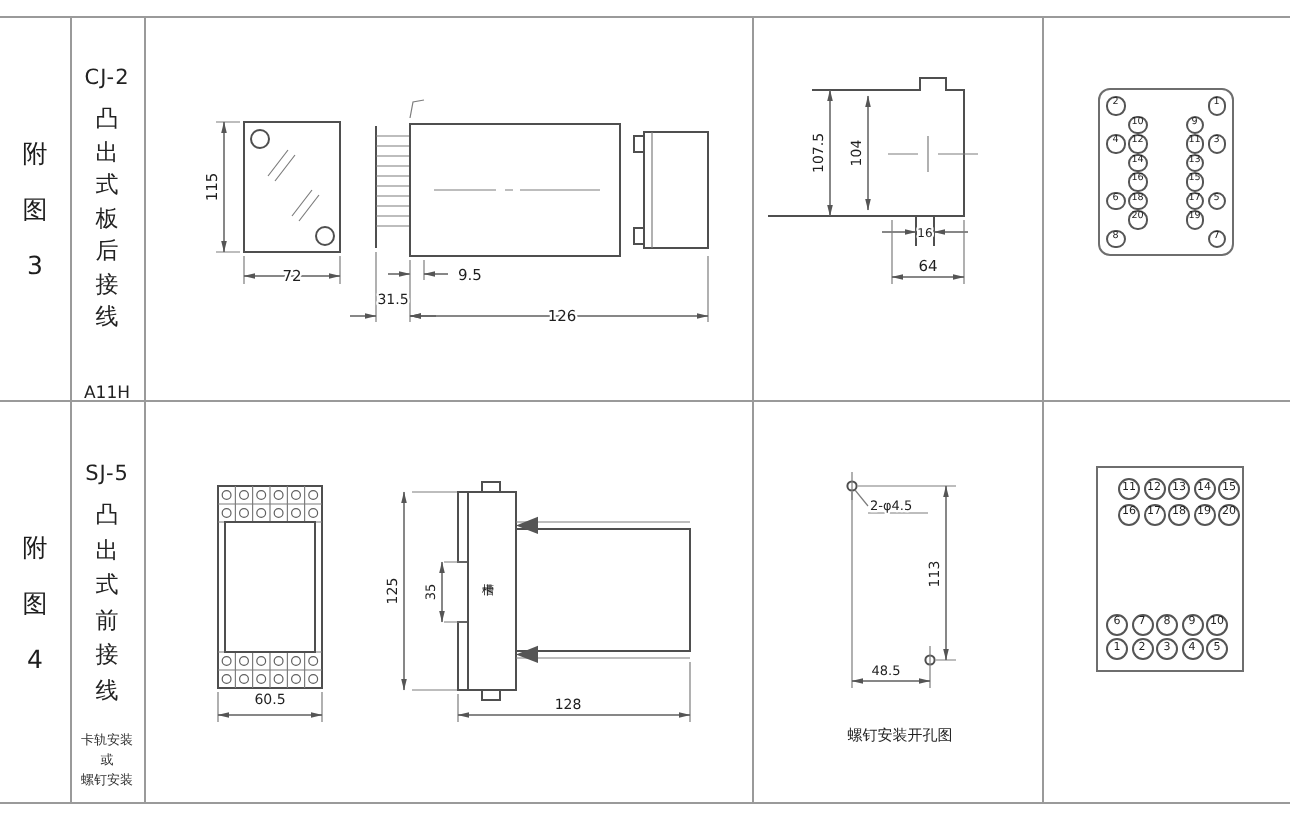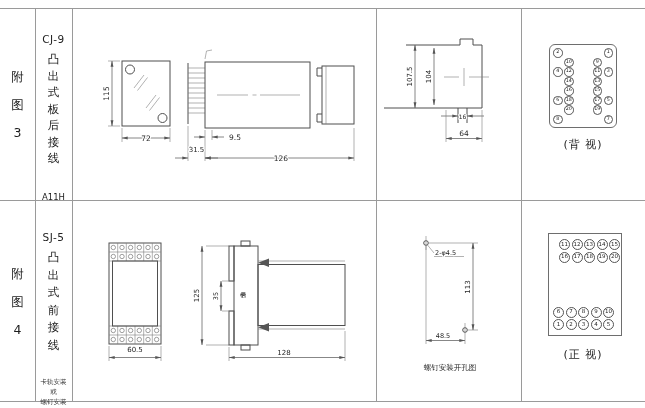--- a/index.html
+++ b/index.html
@@ -5,21 +5,21 @@
   html,body{margin:0;padding:0;background:#fff;}
   .page{position:relative;width:645px;height:408px;background:#fff;overflow:hidden;
         font-family:"DejaVu Sans",sans-serif;color:#222;}
   .gridline{position:absolute;background:#9a9a9a;}
   .cell{position:absolute;display:flex;flex-direction:column;align-items:center;}
   .idx-col{width:35px;justify-content:center;gap:11px;font-size:12.5px;color:#1d1d1d;}
   .type-col{width:37px;}
   .model{font-size:10.5px;letter-spacing:0.5px;}
   .vchars{display:flex;flex-direction:column;align-items:center;font-size:11.5px;}
   .code{font-size:8.5px;}
-  .mount{font-size:6.5px;line-height:1.55;text-align:center;margin-top:24px;color:#333;}
+  .mount{font-size:6.5px;line-height:1.55;text-align:center;margin-top:12px;color:#333;}
   svg{position:absolute;overflow:visible;}
   .ln{stroke:#4f4f4f;stroke-width:1;fill:none;}
   .lnc{stroke:#5f5f5f;stroke-width:0.6;fill:none;}
   .thin{stroke:#7d7d7d;stroke-width:0.6;fill:none;}
   .dim{stroke:#5f5f5f;stroke-width:0.75;fill:none;}
   .lbl{font-family:"DejaVu Sans",sans-serif;fill:#1f1f1f;paint-order:stroke;stroke:#fff;
        stroke-width:2.2px;stroke-linejoin:round;}
   .termbox{position:absolute;border:1px solid #6e6e6e;background:#fff;box-sizing:border-box;
            display:flex;flex-direction:column;justify-content:space-between;}
   .trow{display:flex;align-items:center;gap:1.5px;}
@@ -46,21 +46,21 @@
   <div class="gridline" style="left:72px;top:8px;width:1px;height:394px;"></div>
   <div class="gridline" style="left:376px;top:8px;width:1px;height:394px;"></div>
   <div class="gridline" style="left:521px;top:8px;width:1px;height:394px;"></div>
 
   <div class="cell idx-col" style="left:0;top:9px;height:191px;">
     <span>附</span>
     <span>图</span>
     <span>3</span>
   </div>
   <div class="cell type-col" style="left:35px;top:9px;height:191px;padding-top:24px;box-sizing:border-box;">
-    <span class="model">CJ-9</span>
+    <span class="model">CJ-2</span>
     <div class="vchars" style="margin-top:7px;gap:1.5px;">
       <span>凸</span>
       <span>出</span>
       <span>式</span>
       <span>板</span>
       <span>后</span>
       <span>接</span>
       <span>线</span>
     </div>
     <span class="code" style="margin-top:26px;">A11H</span>
@@ -181,21 +181,20 @@
         <span class="term tempty"></span>
       </div>
       <div class="trow">
         <span class="term">8</span>
         <span class="term tempty"></span>
         <span class="tsp"></span>
         <span class="term tempty"></span>
         <span class="term">7</span>
       </div>
     </div>
-  <div class="caption" style="left:543px;top:137px;width:80px;">(背 视)</div>
 
   <div class="cell idx-col" style="left:0;top:201px;height:200px;">
     <span>附</span>
     <span>图</span>
     <span>4</span>
   </div>
   <div class="cell type-col" style="left:35px;top:201px;height:200px;padding-top:30px;box-sizing:border-box;">
     <span class="model">SJ-5</span>
     <div class="vchars" style="margin-top:7px;gap:2.5px;">
       <span>凸</span>
@@ -326,15 +325,14 @@
         </div>
         <div class="trow">
           <span class="term">1</span>
           <span class="term">2</span>
           <span class="term">3</span>
           <span class="term">4</span>
           <span class="term">5</span>
         </div>
       </div>
   </div>
-  <div class="caption" style="left:543px;top:347px;width:80px;">(正 视)</div>
 
 </div>
 
 </body></html>

